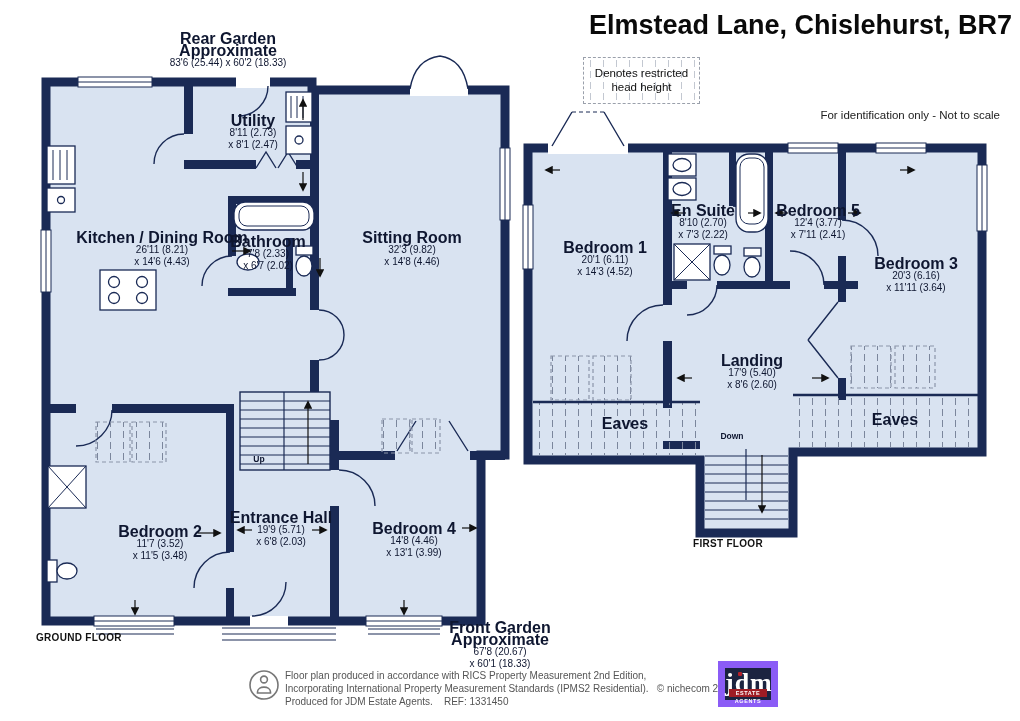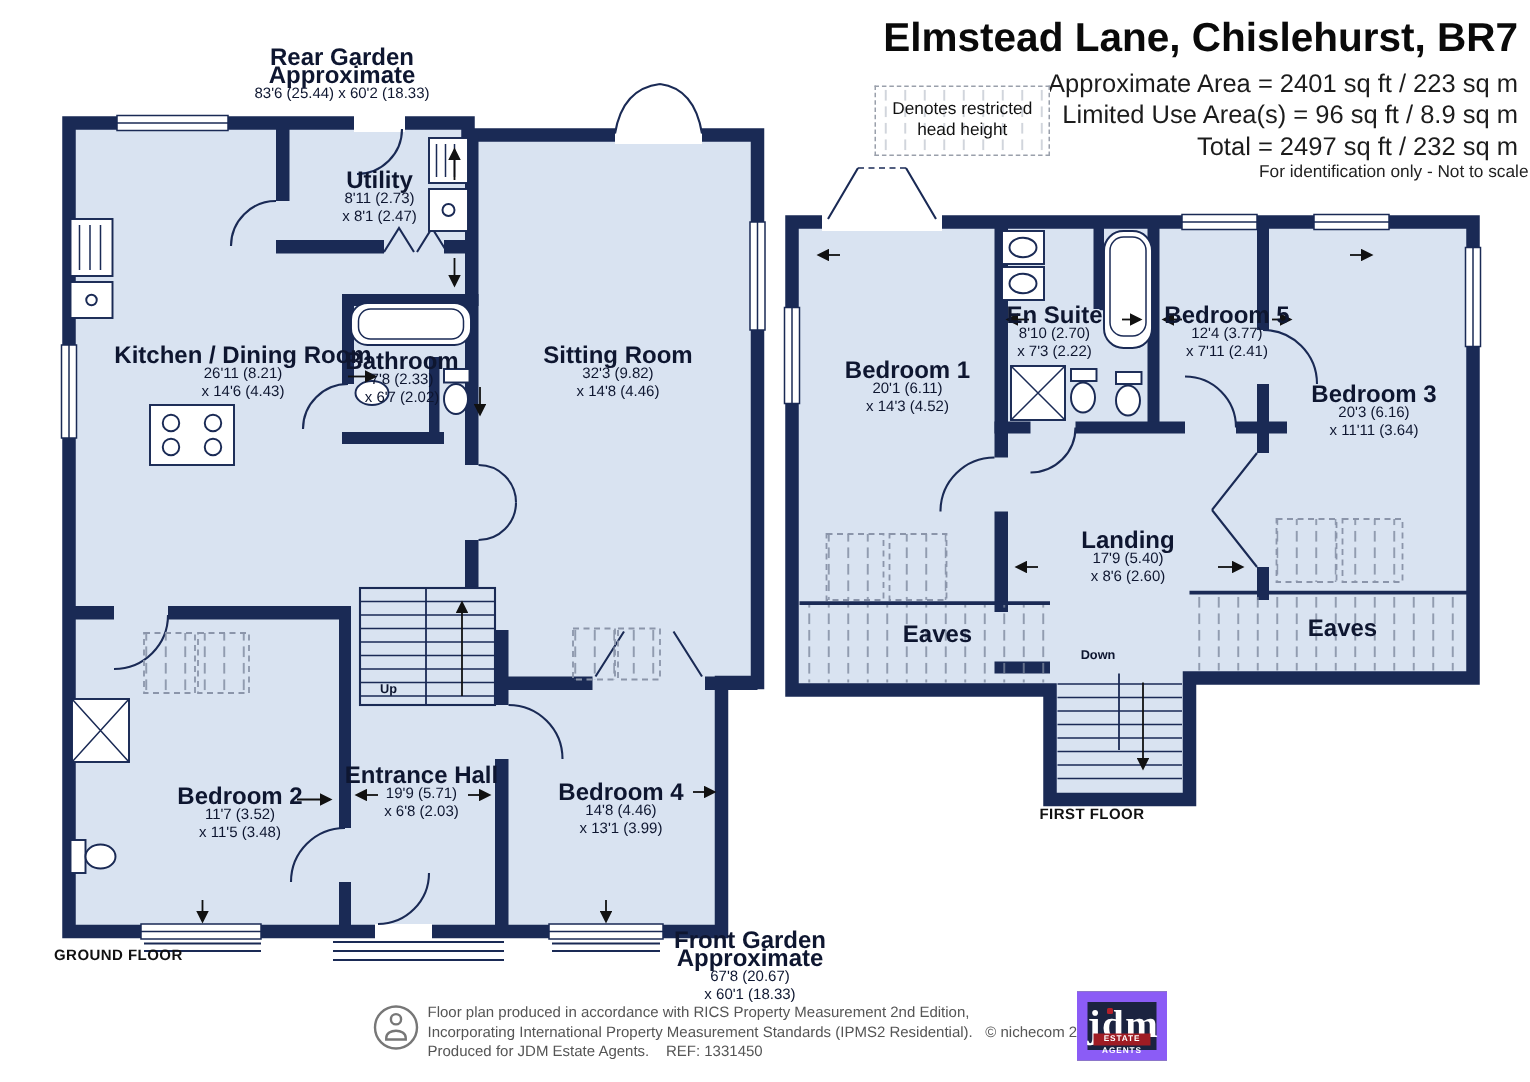--- a/index.html
+++ b/index.html
@@ -3,21 +3,21 @@
 <meta charset="utf-8">
 <style>
   html,body{margin:0;padding:0;background:#fff;}
   #page{position:relative;width:1020px;height:721px;background:#fff;overflow:hidden;
         font-family:"Liberation Sans",sans-serif;}
   
   .title{position:absolute;right:8px;top:10px;font-size:27px;font-weight:bold;color:#0a0a0a;
          white-space:nowrap;z-index:3;}
   .area-block{position:absolute;right:8px;top:45px;text-align:right;font-size:17px;
               line-height:21px;color:#1c1c1c;z-index:3;}
-  .disclaimer{position:absolute;right:1px;top:109px;font-size:11.5px;color:#222;z-index:3;}
+  .disclaimer{position:absolute;right:20px;top:109px;font-size:11.5px;color:#222;z-index:3;}
   .legend{position:absolute;left:583px;top:57px;width:117px;height:47px;box-sizing:border-box;
           border:1.3px dashed #9aa0ab;z-index:3;background:#fff;}
   .legend svg{position:absolute;left:0;top:0;}
   .legend-text{position:absolute;left:0;top:8px;width:100%;text-align:center;font-size:11.5px;
                font-weight:normal;color:#111;line-height:14px;z-index:2;}
   
   .rl{position:absolute;transform:translateX(-50%);text-align:center;color:#0e1630;
       white-space:nowrap;z-index:3;}
   .rl .rn{font-weight:bold;font-size:16px;line-height:12px;}
   .rl .rd{font-size:10px;line-height:11.5px;}
@@ -265,25 +265,20 @@
         <line x1="848" y1="213" x2="860" y2="213" marker-end="url(#arr)"></line>
         <line x1="692" y1="378" x2="678" y2="378" marker-end="url(#arr)"></line>
         <line x1="812" y1="378" x2="828" y2="378" marker-end="url(#arr)"></line>
         <line x1="900" y1="170" x2="914" y2="170" marker-end="url(#arr)"></line>
         <line x1="560" y1="170" x2="546" y2="170" marker-end="url(#arr)"></line>
       </g>
     </g>
   </svg>
 
   <div class="title">Elmstead Lane, Chislehurst, BR7</div>
-  <div class="area-block">
-    <div>Approximate Area = 2401 sq ft / 223 sq m</div>
-    <div>Limited Use Area(s) = 96 sq ft / 8.9 sq m</div>
-    <div>Total = 2497 sq ft / 232 sq m</div>
-  </div>
   <div class="disclaimer">For identification only - Not to scale</div>
   <div class="legend">
     <svg width="115" height="45">
       <defs>
         <pattern id="hatchL" width="13" height="11" patternUnits="userSpaceOnUse">
           <path d="M6.5,2 V9" stroke="#c3c8d1" stroke-width="1"></path>
         </pattern>
       </defs>
       <rect width="115" height="45" fill="url(#hatchL)"></rect>
     </svg>

